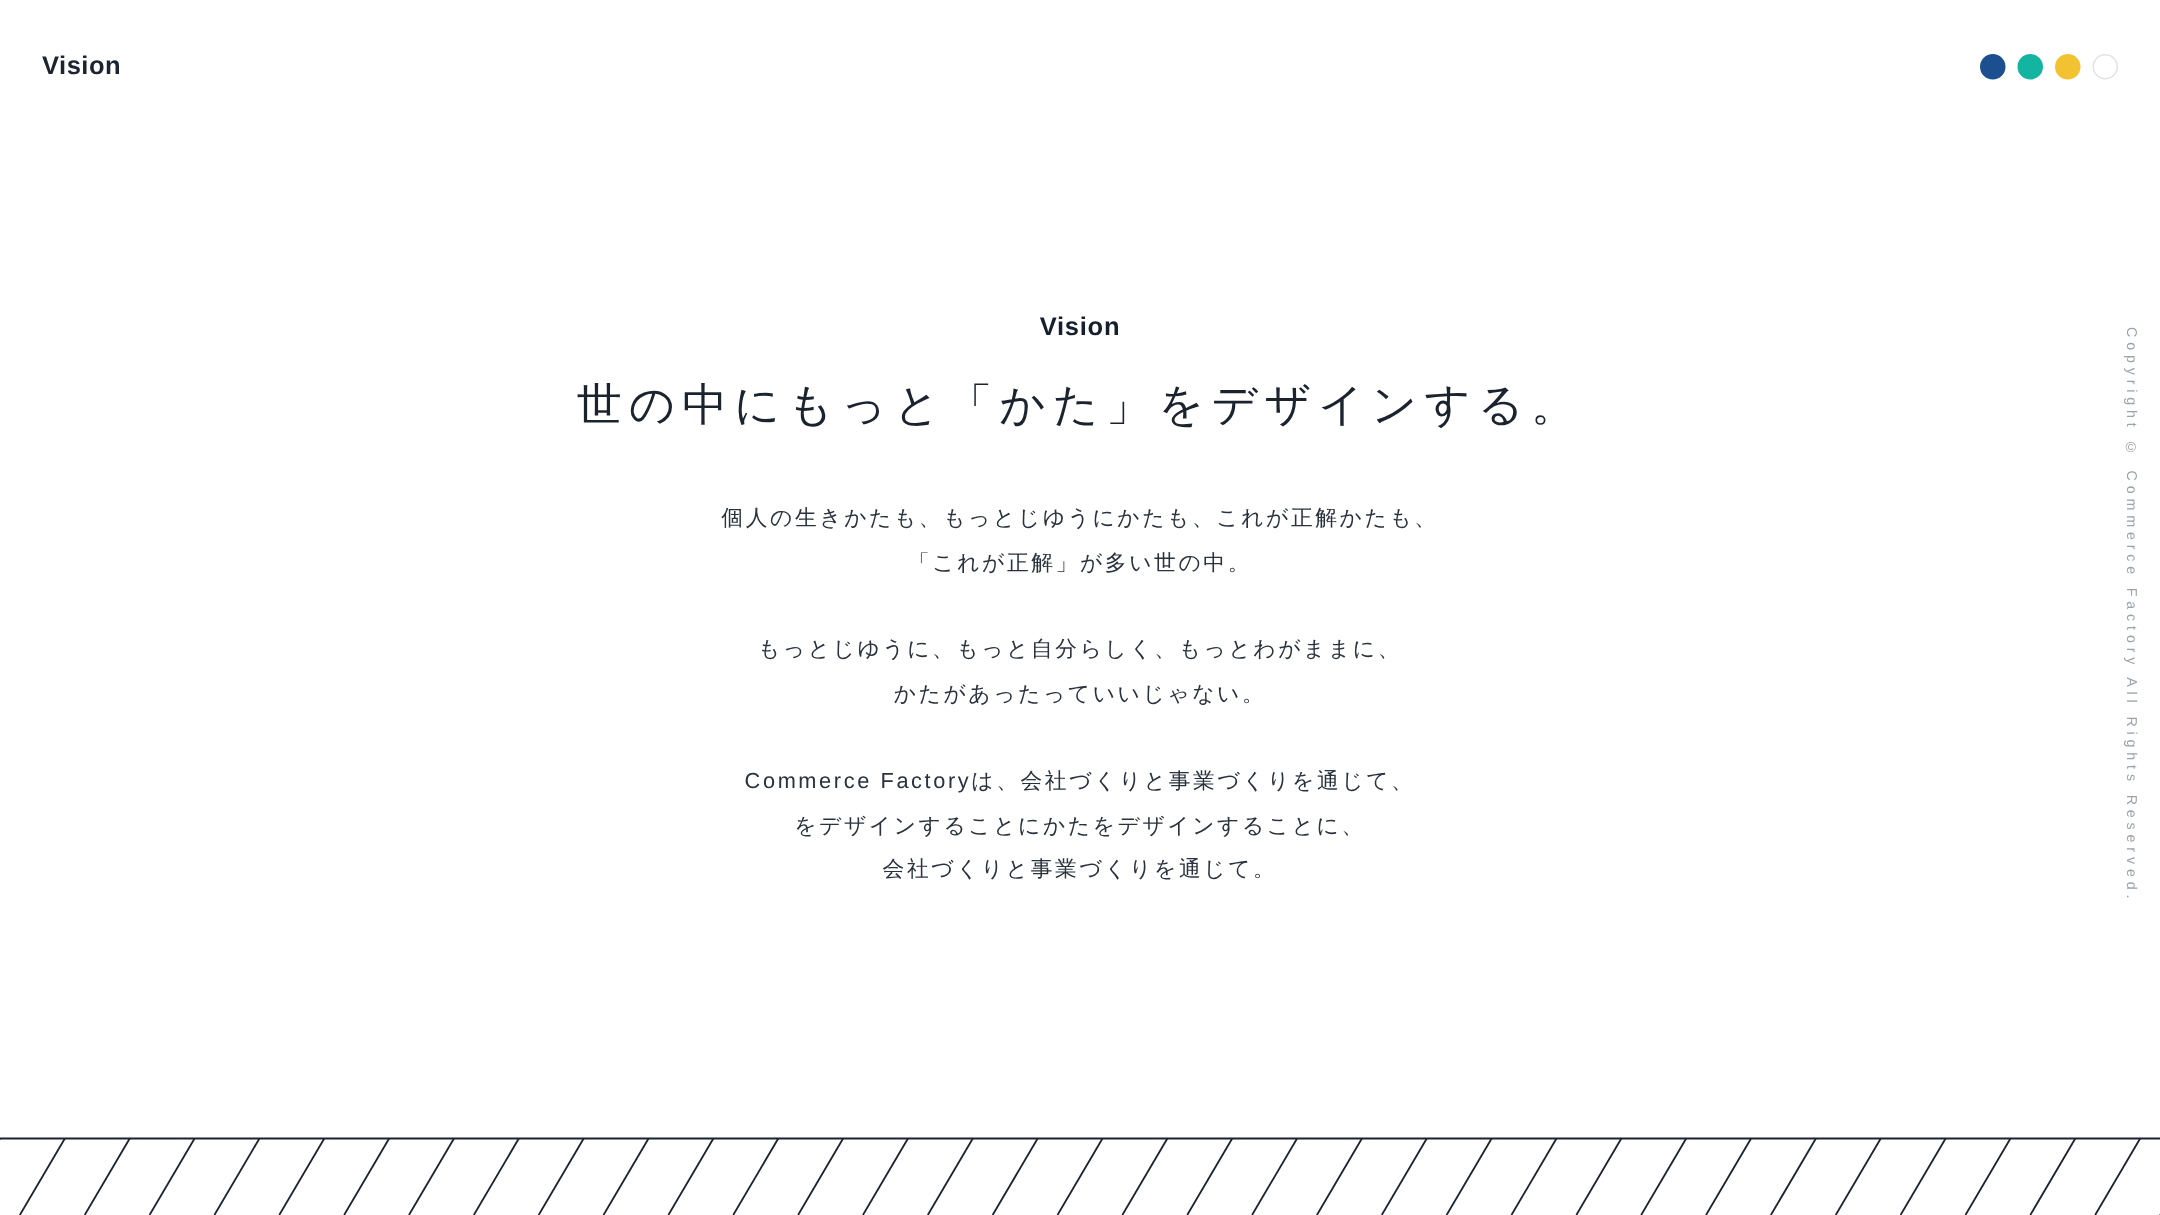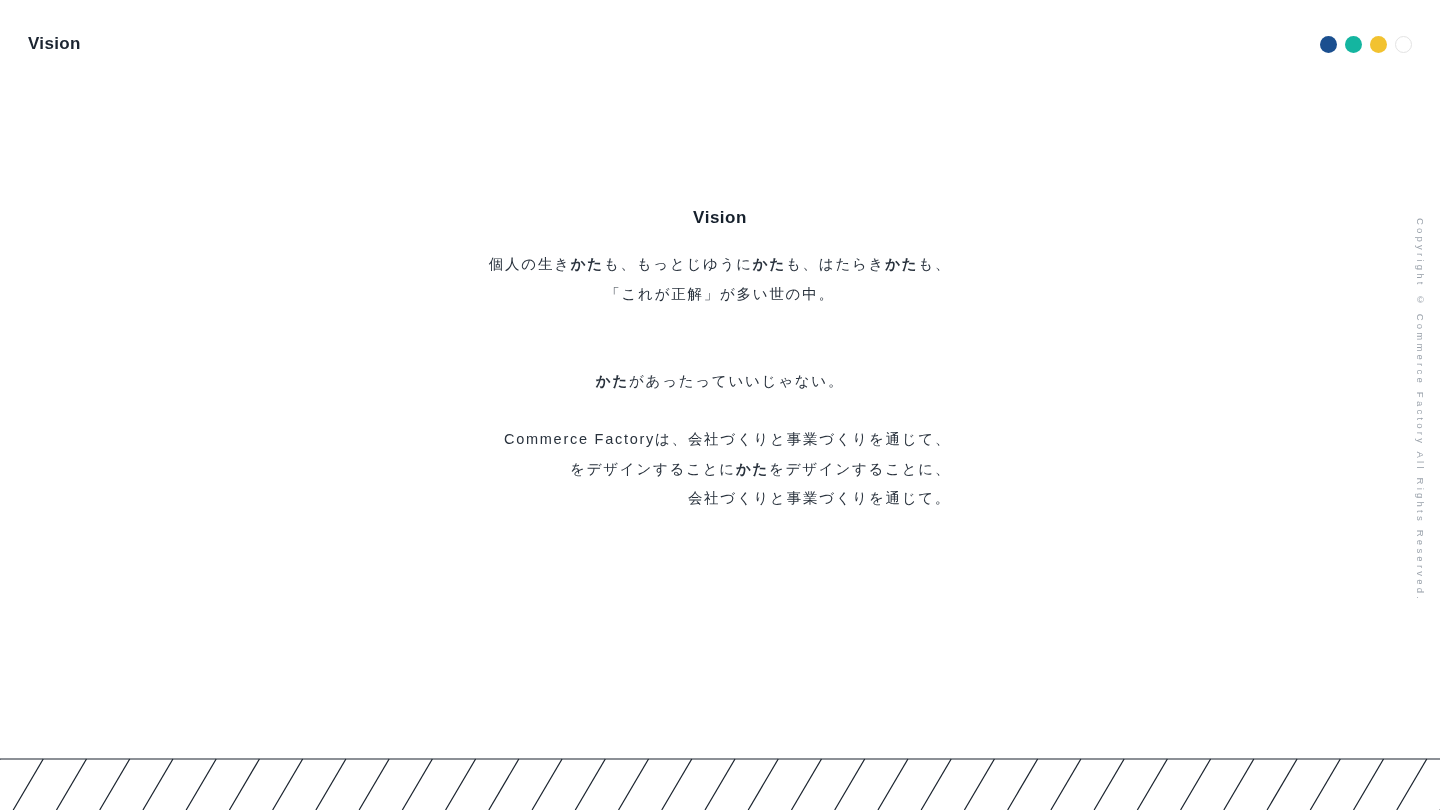--- a/index.html
+++ b/index.html
@@ -85,22 +85,22 @@
   }
   .para {
     font-size: 14.5px;
     line-height: 2.05;
     letter-spacing: 0.12em;
     color: #29323d;
     text-align: center;
     margin: 0 0 28px 0;
     font-weight: 400;
   }
-  .para:last-child { margin-bottom: 0; text-align: right; }
-  .para b { font-weight: bold; }
+  .para:last-child { margin-bottom: 0; }
+  .para b { font-weight: normal; }
 
   
   .copyright {
     position: absolute;
     right: 14px;
     top: 218px;
     writing-mode: vertical-rl;
     text-orientation: mixed;
     font-size: 9.5px;
     letter-spacing: 0.34em;
@@ -127,23 +127,24 @@
   <div class="menu-dots">
     <span class="dot dot-1"></span>
     <span class="dot dot-2"></span>
     <span class="dot dot-3"></span>
     <span class="dot dot-4"></span>
   </div>
 </header>
 
 <main class="content">
   <h2 class="section-label">Vision</h2>
+  <h1 class="headline">世の中にもっと「かた」をデザインする。</h1>
   <div id="paragraphs">
-      <p class="para"><span>個人の生き</span><b>かた</b><span>も、もっとじゆうに</span><b>かた</b><span>も、はたらき</span><b>かた</b><span>も、</span><br><span>「これが正解」が多い世の中。</span></p>
-      <p class="para"><br><b>かた</b><span>があったっていいじゃない。</span></p>
+      <p class="para"><span>個人の生き</span><b>かた</b><span>も、もっとじゆうに</span><b>かた</b><span>も、これが正解</span><b>かた</b><span>も、</span><br><span>「これが正解」が多い世の中。</span></p>
+      <p class="para"><span>もっとじゆうに、もっと自分らしく、もっとわがままに、</span><br><b>かた</b><span>があったっていいじゃない。</span></p>
       <p class="para"><span>Commerce Factoryは、会社づくりと事業づくりを通じて、</span><br><span>をデザインすることに</span><b>かた</b><span>をデザインすることに、</span><br><span>会社づくりと事業づくりを通じて。</span></p>
     </div>
 </main>
 
 <div class="copyright">Copyright © Commerce Factory All Rights Reserved.</div>
 
 <div class="bottom-deco">
   <svg id="stripes" width="1440" height="52" viewBox="0 0 1440 52" xmlns="http://www.w3.org/2000/svg" aria-hidden="true">
       <path d="M0 1 H1440" stroke="#1a232e" stroke-width="1.2" fill="none"></path>
       <line x1="0" y1="1" x2="-30" y2="52" stroke="#1a232e" stroke-width="1.2"></line>

